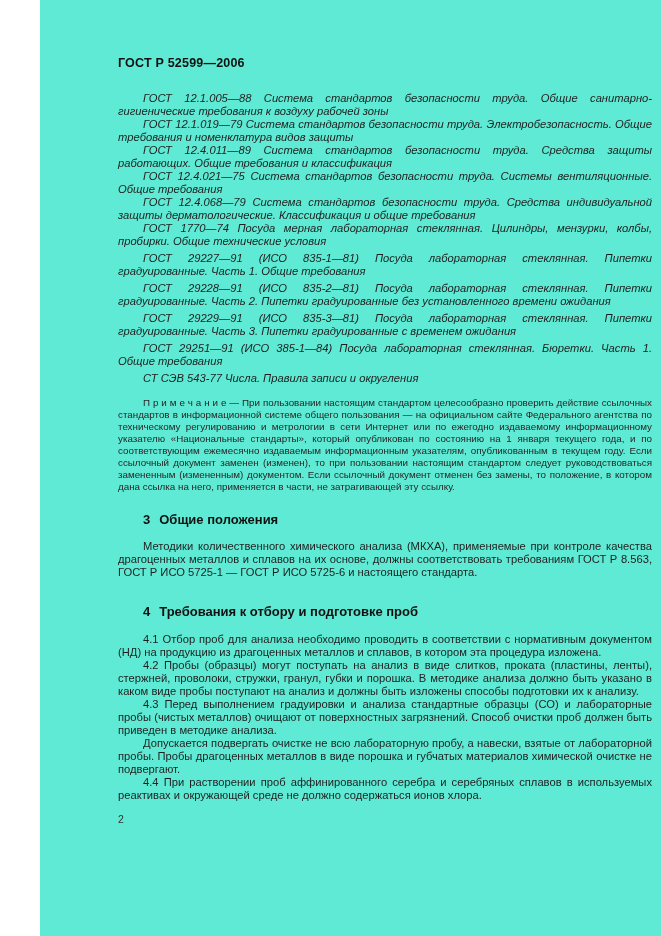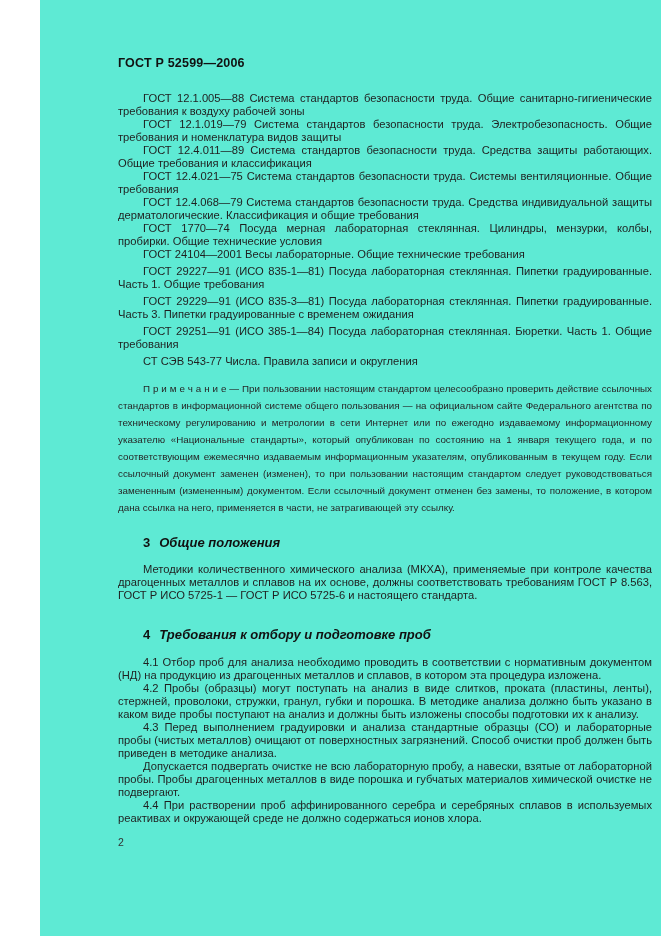--- a/index.html
+++ b/index.html
@@ -25,51 +25,52 @@
   }
   .doc-header {
     font-weight: bold;
     font-size: 12.5px;
     line-height: 15px;
     letter-spacing: 0.2px;
     color: #111;
   }
   .refs {
     margin-top: 21px;
+    font-style: italic;
   }
   p.body-par {
     margin: 0;
     font-size: 11.2px;
     line-height: 13px;
     text-align: justify;
     text-indent: 25px;
     color: #1f1f1f;
   }
   p.gap-sm {
     margin-top: 4px;
   }
   p.note {
     margin: 12px 0 0 0;
     font-size: 9.8px;
-    line-height: 17px;
+    line-height: 12px;
     text-align: justify;
     text-indent: 25px;
     color: #262626;
   }
   h2.sec {
     margin: 0;
     padding-left: 25px;
     font-size: 13px;
     line-height: 16px;
     font-weight: bold;
     color: #111;
   }
   h2.sec-3 { margin-top: 19px; margin-bottom: 12px; }
   h2.sec-4 { margin-top: 25px; margin-bottom: 13px; }
-  .sec-title { margin-left: 9px; font-style: italic; }
+  .sec-title { margin-left: 9px; }
   .page-num {
     margin-top: 11px;
     font-size: 10.5px;
     line-height: 13px;
     color: #333;
   }
 </style>
 </head>
 <body>
 
@@ -77,22 +78,22 @@
 
   <div class="doc-header">ГОСТ Р 52599—2006</div>
 
   <div class="refs">
     <p class="body-par">ГОСТ 12.1.005—88 Система стандартов безопасности труда. Общие санитарно-гигиенические требования к воздуху рабочей зоны</p>
     <p class="body-par">ГОСТ 12.1.019—79 Система стандартов безопасности труда. Электробезопасность. Общие требования и номенклатура видов защиты</p>
     <p class="body-par">ГОСТ 12.4.011—89 Система стандартов безопасности труда. Средства защиты работающих. Общие требования и классификация</p>
     <p class="body-par">ГОСТ 12.4.021—75 Система стандартов безопасности труда. Системы вентиляционные. Общие требования</p>
     <p class="body-par">ГОСТ 12.4.068—79 Система стандартов безопасности труда. Средства индивидуальной защиты дерматологические. Классификация и общие требования</p>
     <p class="body-par">ГОСТ 1770—74 Посуда мерная лабораторная стеклянная. Цилиндры, мензурки, колбы, пробирки. Общие технические условия</p>
-    <p class="body-par">ГОСТ 24104—2001 Весы лабораторные. Общие технические требования</p>
     <p class="body-par gap-sm">ГОСТ 29227—91 (ИСО 835-1—81) Посуда лабораторная стеклянная. Пипетки градуированные. Часть 1. Общие требования</p>
+    <p class="body-par gap-sm">ГОСТ 29228—91 (ИСО 835-2—81) Посуда лабораторная стеклянная. Пипетки градуированные. Часть 2. Пипетки градуированные без установленного времени ожидания</p>
     <p class="body-par gap-sm">ГОСТ 29229—91 (ИСО 835-3—81) Посуда лабораторная стеклянная. Пипетки градуированные. Часть 3. Пипетки градуированные с временем ожидания</p>
     <p class="body-par gap-sm">ГОСТ 29251—91 (ИСО 385-1—84) Посуда лабораторная стеклянная. Бюретки. Часть 1. Общие требования</p>
     <p class="body-par gap-sm">СТ СЭВ 543-77 Числа. Правила записи и округления</p>
   </div>
 
   <p class="note">П р и м е ч а н и е — При пользовании настоящим стандартом целесообразно проверить действие ссылочных стандартов в информационной системе общего пользования — на официальном сайте Федерального агентства по техническому регулированию и метрологии в сети Интернет или по ежегодно издаваемому информационному указателю «Национальные стандарты», который опубликован по состоянию на 1 января текущего года, и по соответствующим ежемесячно издаваемым информационным указателям, опубликованным в текущем году. Если ссылочный документ заменен (изменен), то при пользовании настоящим стандартом следует руководствоваться замененным (измененным) документом. Если ссылочный документ отменен без замены, то положение, в котором дана ссылка на него, применяется в части, не затрагивающей эту ссылку.</p>
 
   <h2 class="sec sec-3"><span>3</span><span class="sec-title">Общие положения</span></h2>
 
   <p class="body-par">Методики количественного химического анализа (МКХА), применяемые при контроле качества драгоценных металлов и сплавов на их основе, должны соответствовать требованиям ГОСТ Р 8.563, ГОСТ Р ИСО 5725-1 — ГОСТ Р ИСО 5725-6 и настоящего стандарта.</p>

